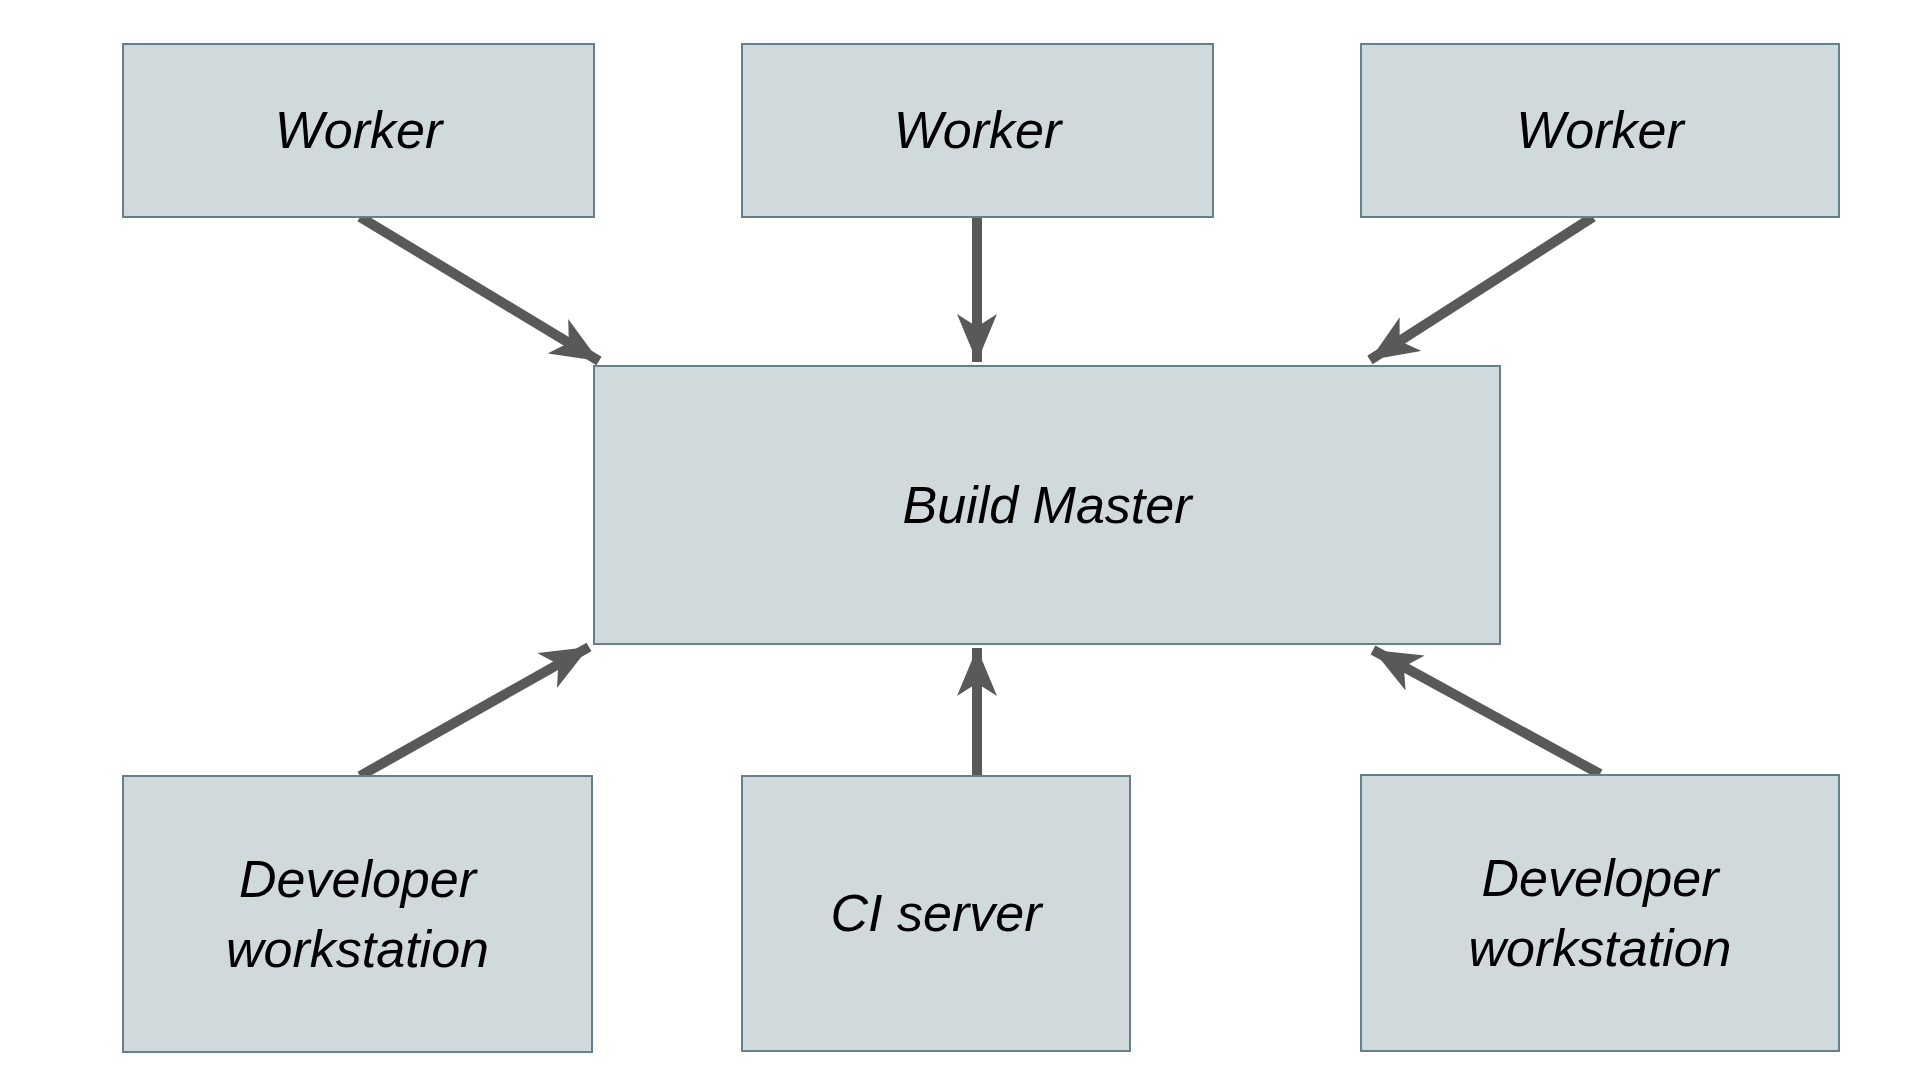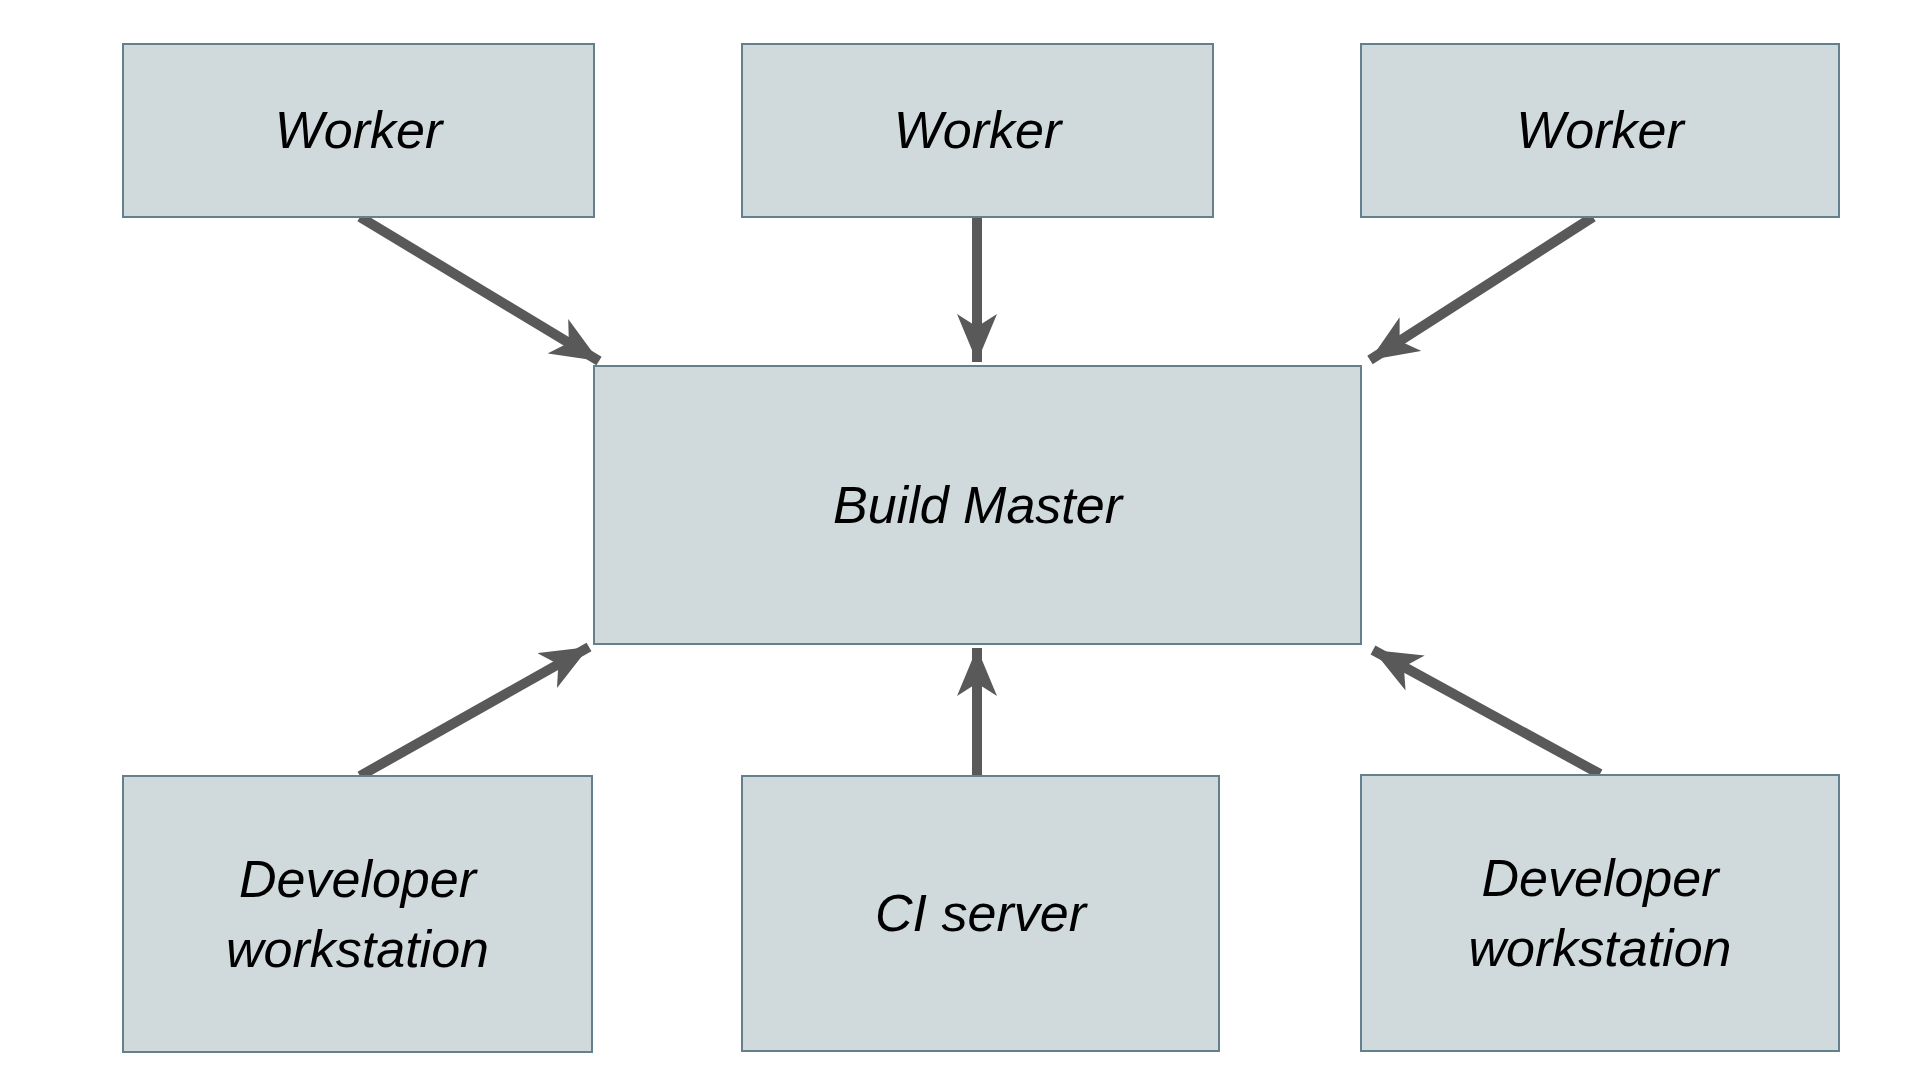--- a/index.html
+++ b/index.html
@@ -39,23 +39,23 @@
   .node .label {
     font-size: 52px;
     line-height: 1.35;
     color: var(--text, #000000);
     padding: 0 10px;
   }
   
   .node-worker-1      { left: 122px;  top: 43px;  width: 473px; height: 175px; }
   .node-worker-2      { left: 741px;  top: 43px;  width: 473px; height: 175px; }
   .node-worker-3      { left: 1360px; top: 43px;  width: 480px; height: 175px; }
-  .node-build-master  { left: 593px;  top: 365px; width: 769px; height: 280px; }
+  .node-build-master  { left: 593px;  top: 365px; width: 908px; height: 280px; }
   .node-dev-left      { left: 122px;  top: 775px; width: 471px; height: 278px; }
-  .node-ci-server     { left: 741px;  top: 775px; width: 479px; height: 277px; }
+  .node-ci-server     { left: 741px;  top: 775px; width: 390px; height: 277px; }
   .node-dev-right     { left: 1360px; top: 774px; width: 480px; height: 278px; }
   .edge-line {
     stroke-width: 10;
     fill: none;
   }
 </style>
 </head>
 <body>
 
 <div class="canvas">

